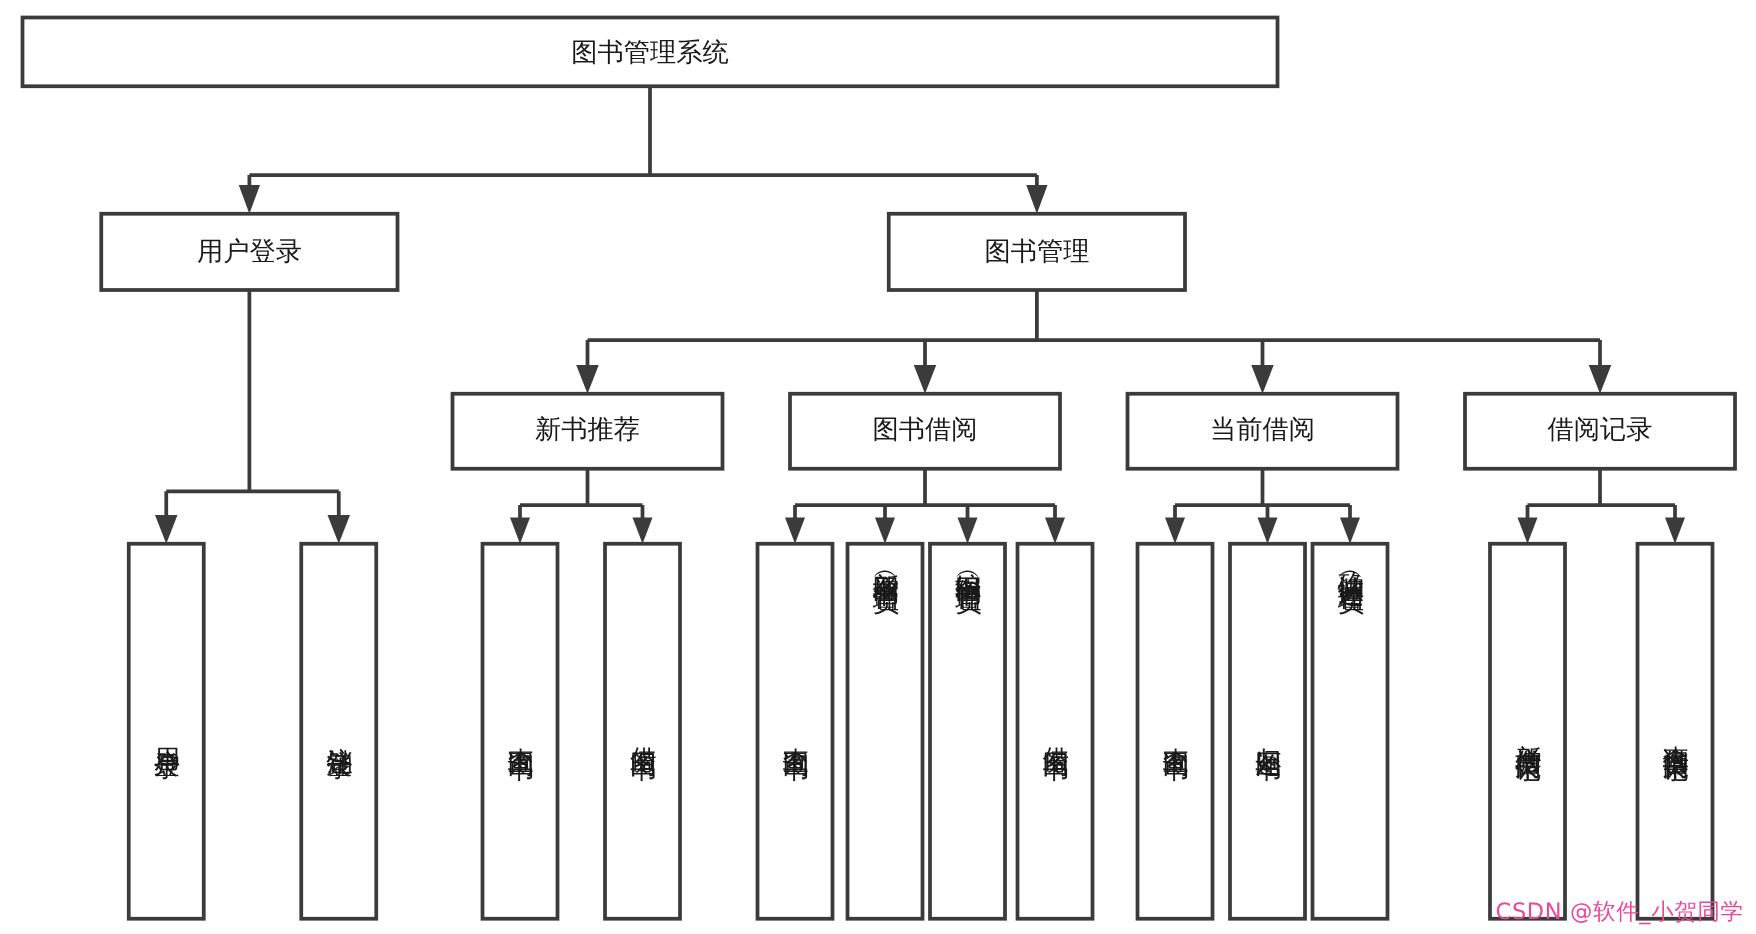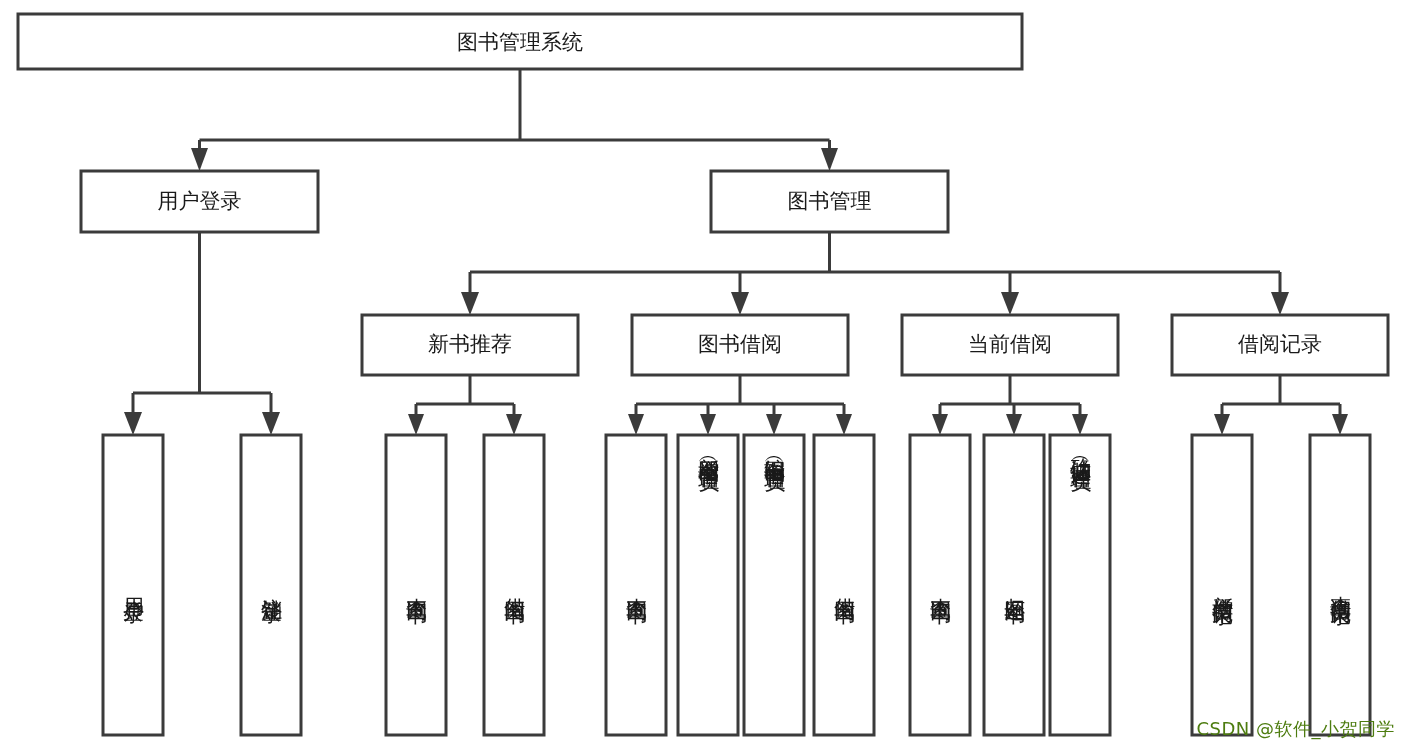--- a/index.html
+++ b/index.html
@@ -64,21 +64,21 @@
     text-align: center;
     white-space: nowrap;
     pointer-events: none;
   }
   .watermark {
     position: absolute;
     right: 10px;
     bottom: 6px;
     font-family: "DejaVu Sans", "Liberation Sans", sans-serif;
     font-size: 18px;
-    color: #4d7c0f;
+    color: #ec4899;
     white-space: nowrap;
     letter-spacing: 0.5px;
   }
 </style>
 </head>
 <body>
 
 <div id="diagram-root">
 
   <svg id="tree-svg" viewBox="0 0 1405 747">

